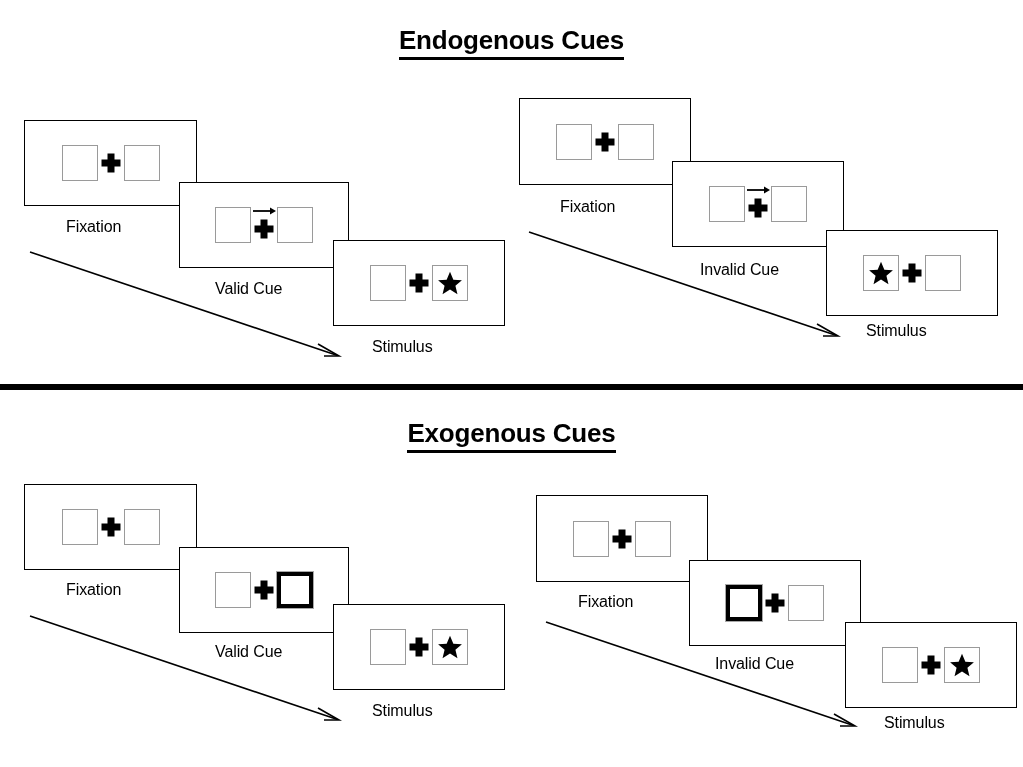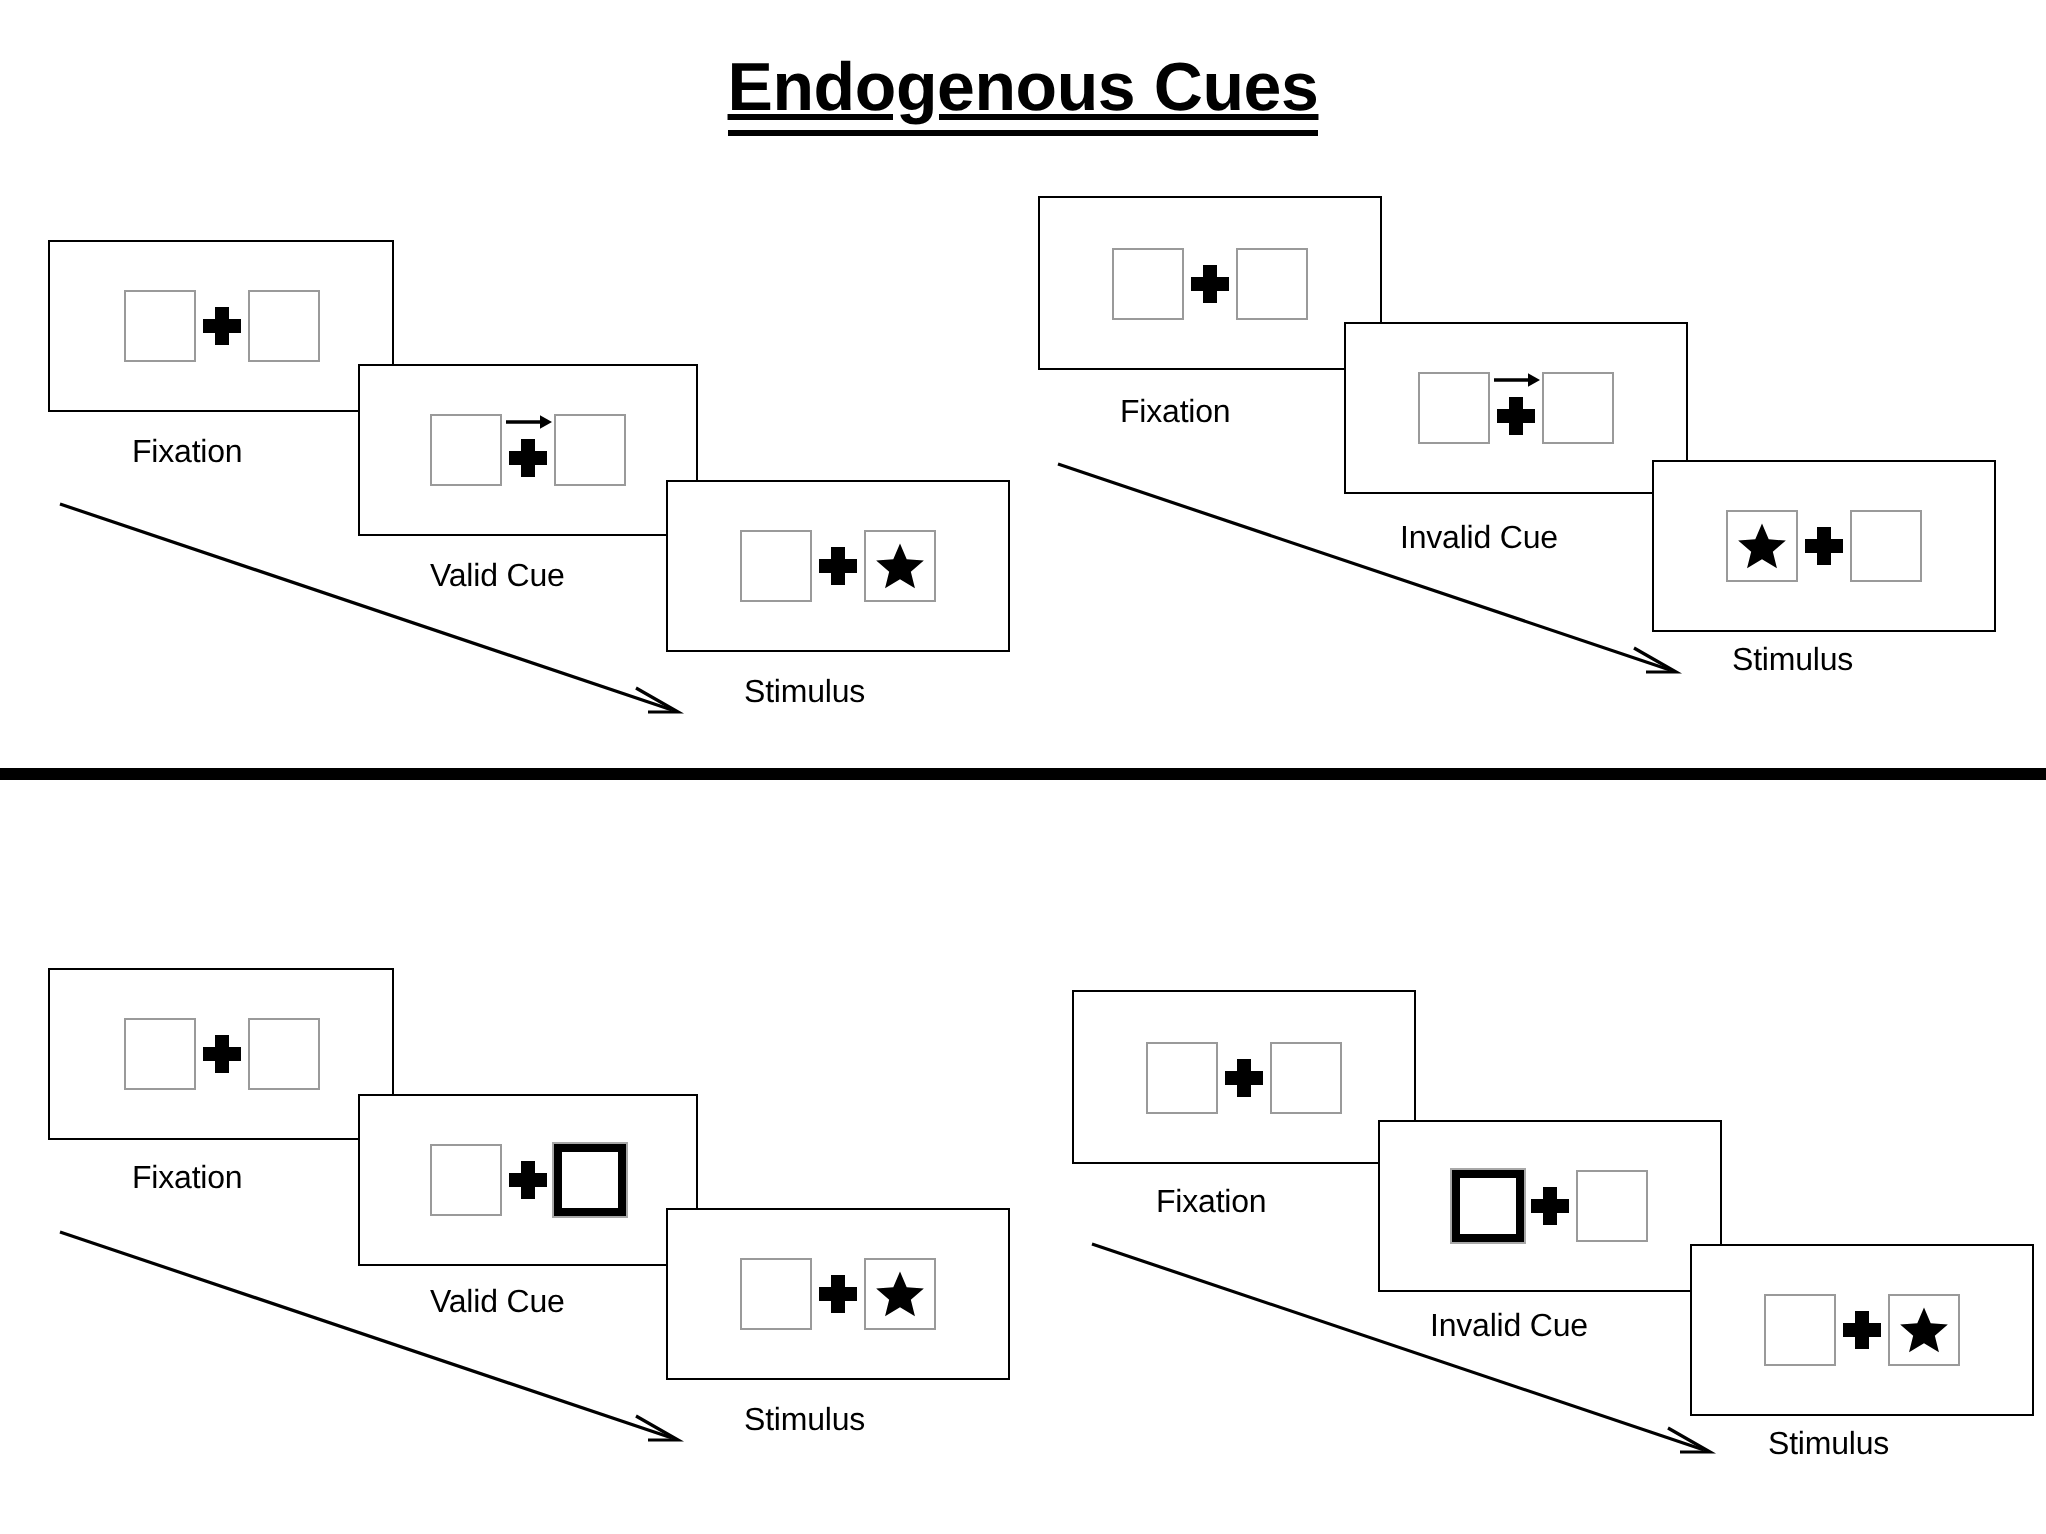--- a/index.html
+++ b/index.html
@@ -19,24 +19,23 @@
     background: #ffffff;
     overflow: hidden;
   }
 
   
   .section-title {
     position: absolute;
     width: 100%;
     left: 0;
     text-align: center;
-    font-size: 34px;
+    font-size: 26px;
     font-weight: bold;
     letter-spacing: -0.2px;
-    text-decoration: underline;
   }
   .section-title span {
     border-bottom: 3px solid #000;
     padding-bottom: 2px;
   }
 
   
   .divider {
     position: absolute;
     left: 0;
@@ -238,20 +237,23 @@
   </div>
   <div class="caption" style="left:866px; top:322px;">Stimulus</div>
 
   <svg class="flow-arrow" style="left:527px; top:228px; width:320px; height:115px;" viewBox="0 0 320 115">
     <line x1="2" y1="4" x2="308" y2="107"></line>
     <polyline points="290,96 311,108 296,108"></polyline>
   </svg>
 
   <div class="divider" style="top:384px;"></div>
 
+  <div class="section-title" style="top:418px;">
+    <span>Exogenous Cues</span>
+  </div>
 
   <div class="frame" style="left:24px; top:484px; width:173px; height:86px;">
     <div class="frame-inner">
       <div class="box"></div>
       <div class="plus"></div>
       <div class="box"></div>
     </div>
   </div>
   <div class="caption" style="left:66px; top:581px;">Fixation</div>
 

